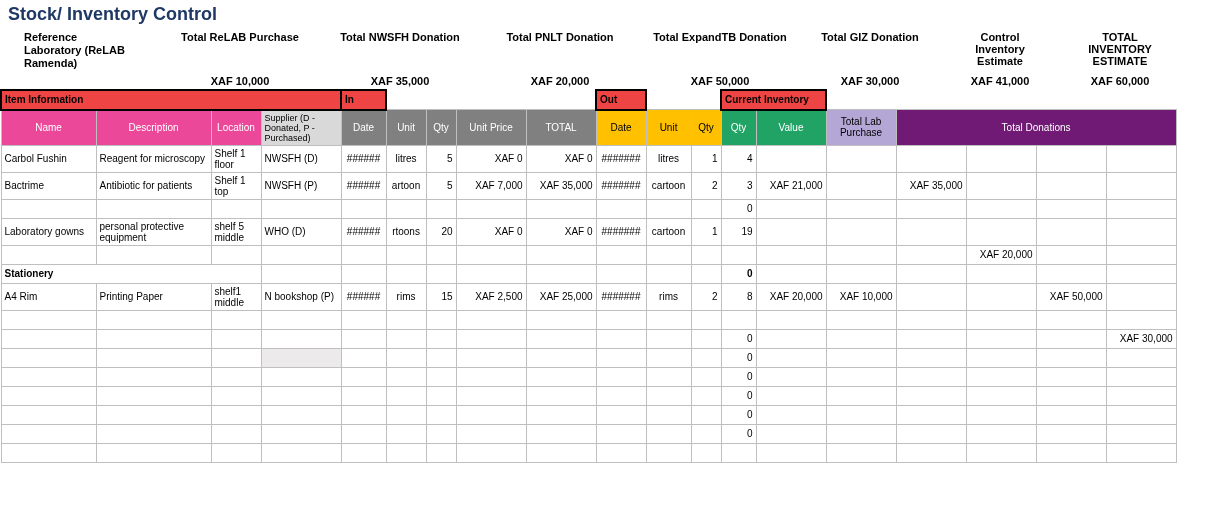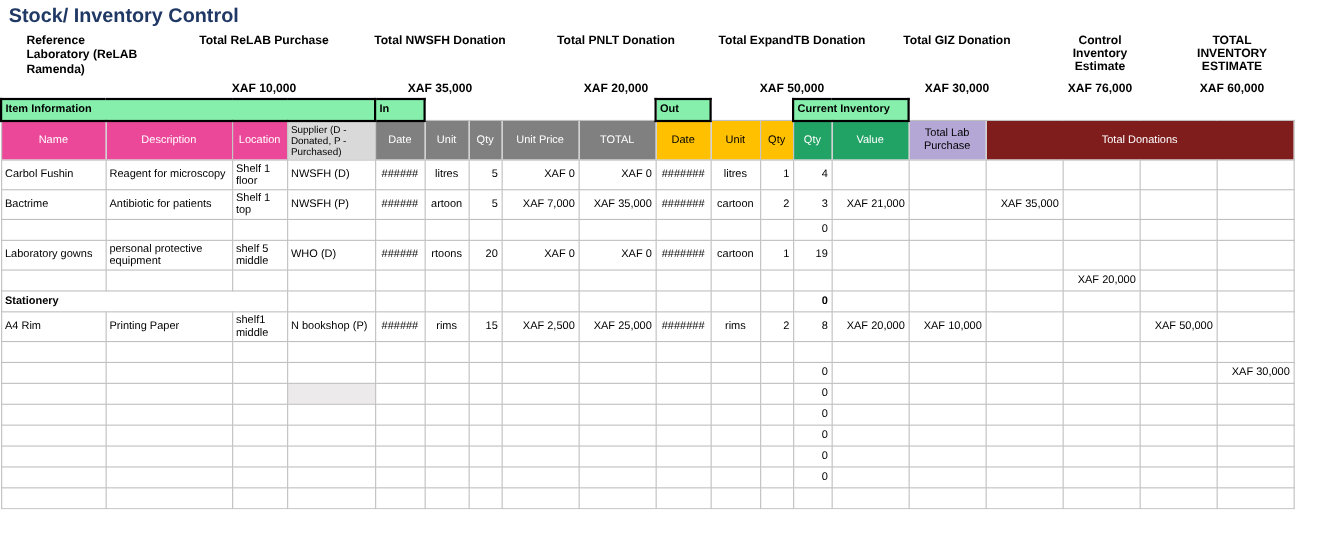--- a/index.html
+++ b/index.html
@@ -4,29 +4,29 @@
 <style>
   html,body{margin:0;padding:0;font-family:Arial,Helvetica,sans-serif;font-size:11px;color:#000;background:#fff}
   .page{width:1054px}
   .title{font-size:18px;font-weight:bold;color:#1f3864;padding:4px 8px}
   .subhead{font-size:11px;font-weight:bold;color:#000;line-height:1.2;padding:0 0 0 20px}
   table.hdr{width:100%;border-collapse:collapse;table-layout:fixed}
   table.hdr td{vertical-align:top;padding:2px 4px;font-weight:bold}
   .hcenter{text-align:center}
   table.grid{width:100%;border-collapse:collapse;table-layout:fixed}
   table.grid td,table.grid th{border:1px solid #bfbfbf;padding:2px 3px;height:14px;font-size:10px;overflow:hidden;white-space:nowrap}
-  .boxed{border:2px solid #000 !important;font-weight:bold;background:#86efac}
+  .boxed{border:2px solid #000 !important;font-weight:bold;background:#ef4444}
   
   .h-blue{background:#ec4899;color:#fff;text-align:center;font-weight:normal}
   .h-grey{background:#808080;color:#fff;text-align:center}
   .h-greyL{background:#d9d9d9;color:#000;text-align:left}
   .h-orange{background:#ffc000;color:#000;text-align:center}
   .h-green{background:#21a366;color:#fff;text-align:center}
   .h-lilac{background:#b4a7d6;color:#000;text-align:center}
-  .h-purple{background:#7f1d1d;color:#fff;text-align:center}
+  .h-purple{background:#701a75;color:#fff;text-align:center}
   .catrow td{font-weight:bold}
   .num{text-align:right}
   .ctr{text-align:center}
   .thinrow td{height:12px}
   .colhead td{font-weight:bold;text-align:right}
   .donorhead{font-weight:bold;text-align:right;color:#000}
 </style>
 </head>
 <body>
 <div class="page">
@@ -69,21 +69,21 @@
     <span>ESTIMATE</span>
   </td>
 </tr>
 <tr>
   <td></td>
   <td class="hcenter">XAF 10,000</td>
   <td class="hcenter">XAF 35,000</td>
   <td class="hcenter">XAF 20,000</td>
   <td class="hcenter">XAF 50,000</td>
   <td class="hcenter">XAF 30,000</td>
-  <td class="hcenter">XAF 76,000</td>
+  <td class="hcenter">XAF 41,000</td>
   <td class="hcenter">XAF 60,000</td>
 </tr>
 </tbody>
     </table>
 
 <table class="grid">
 <colgroup>
   <col style="width:95px">
   <col style="width:115px">
   <col style="width:50px">

